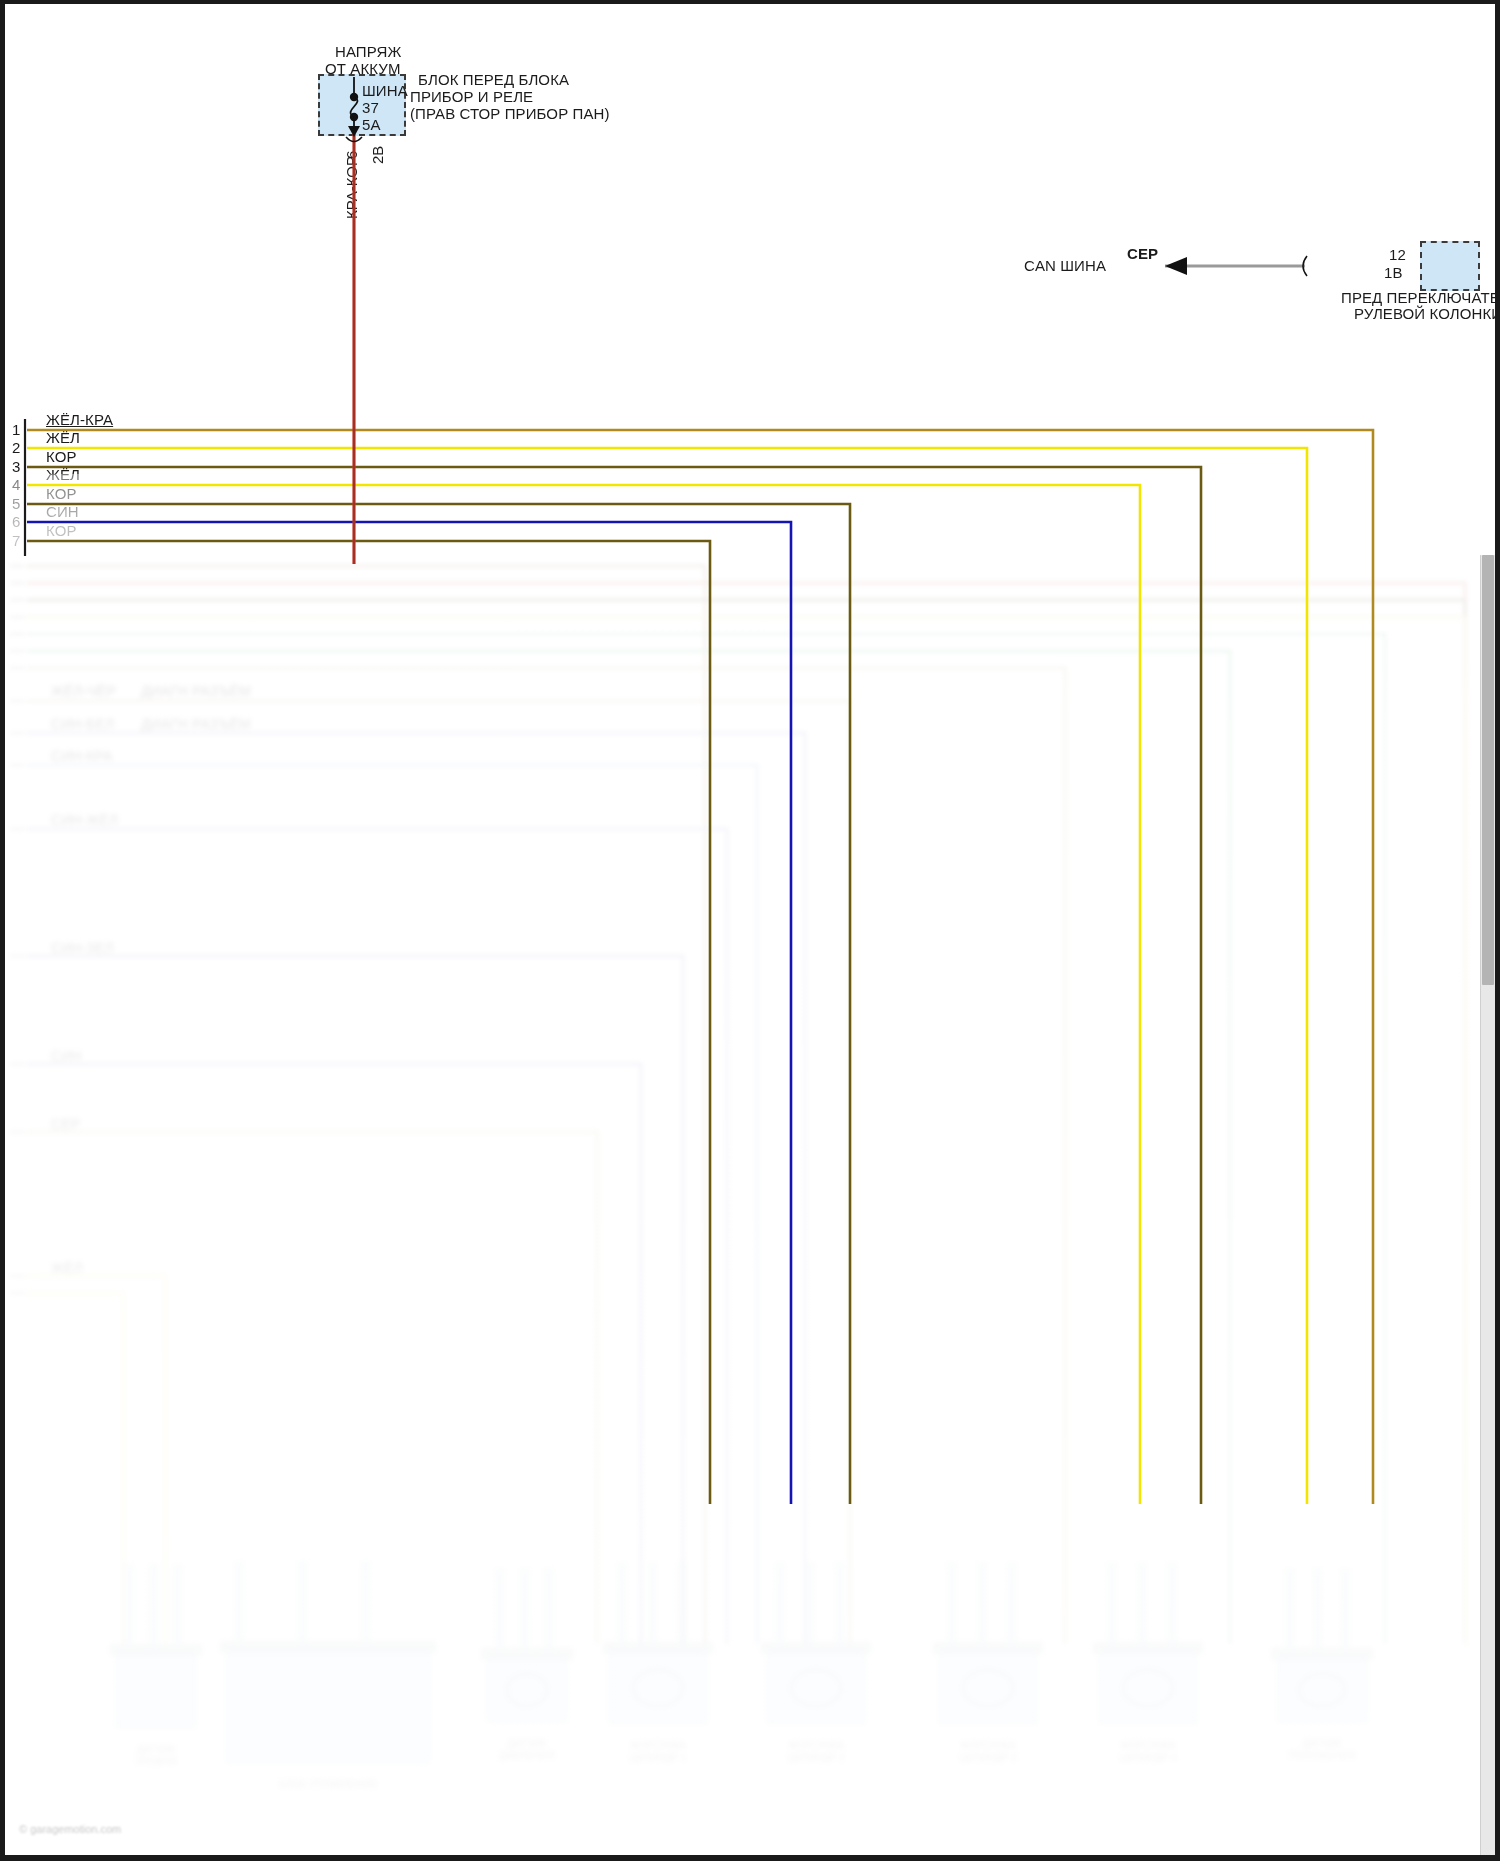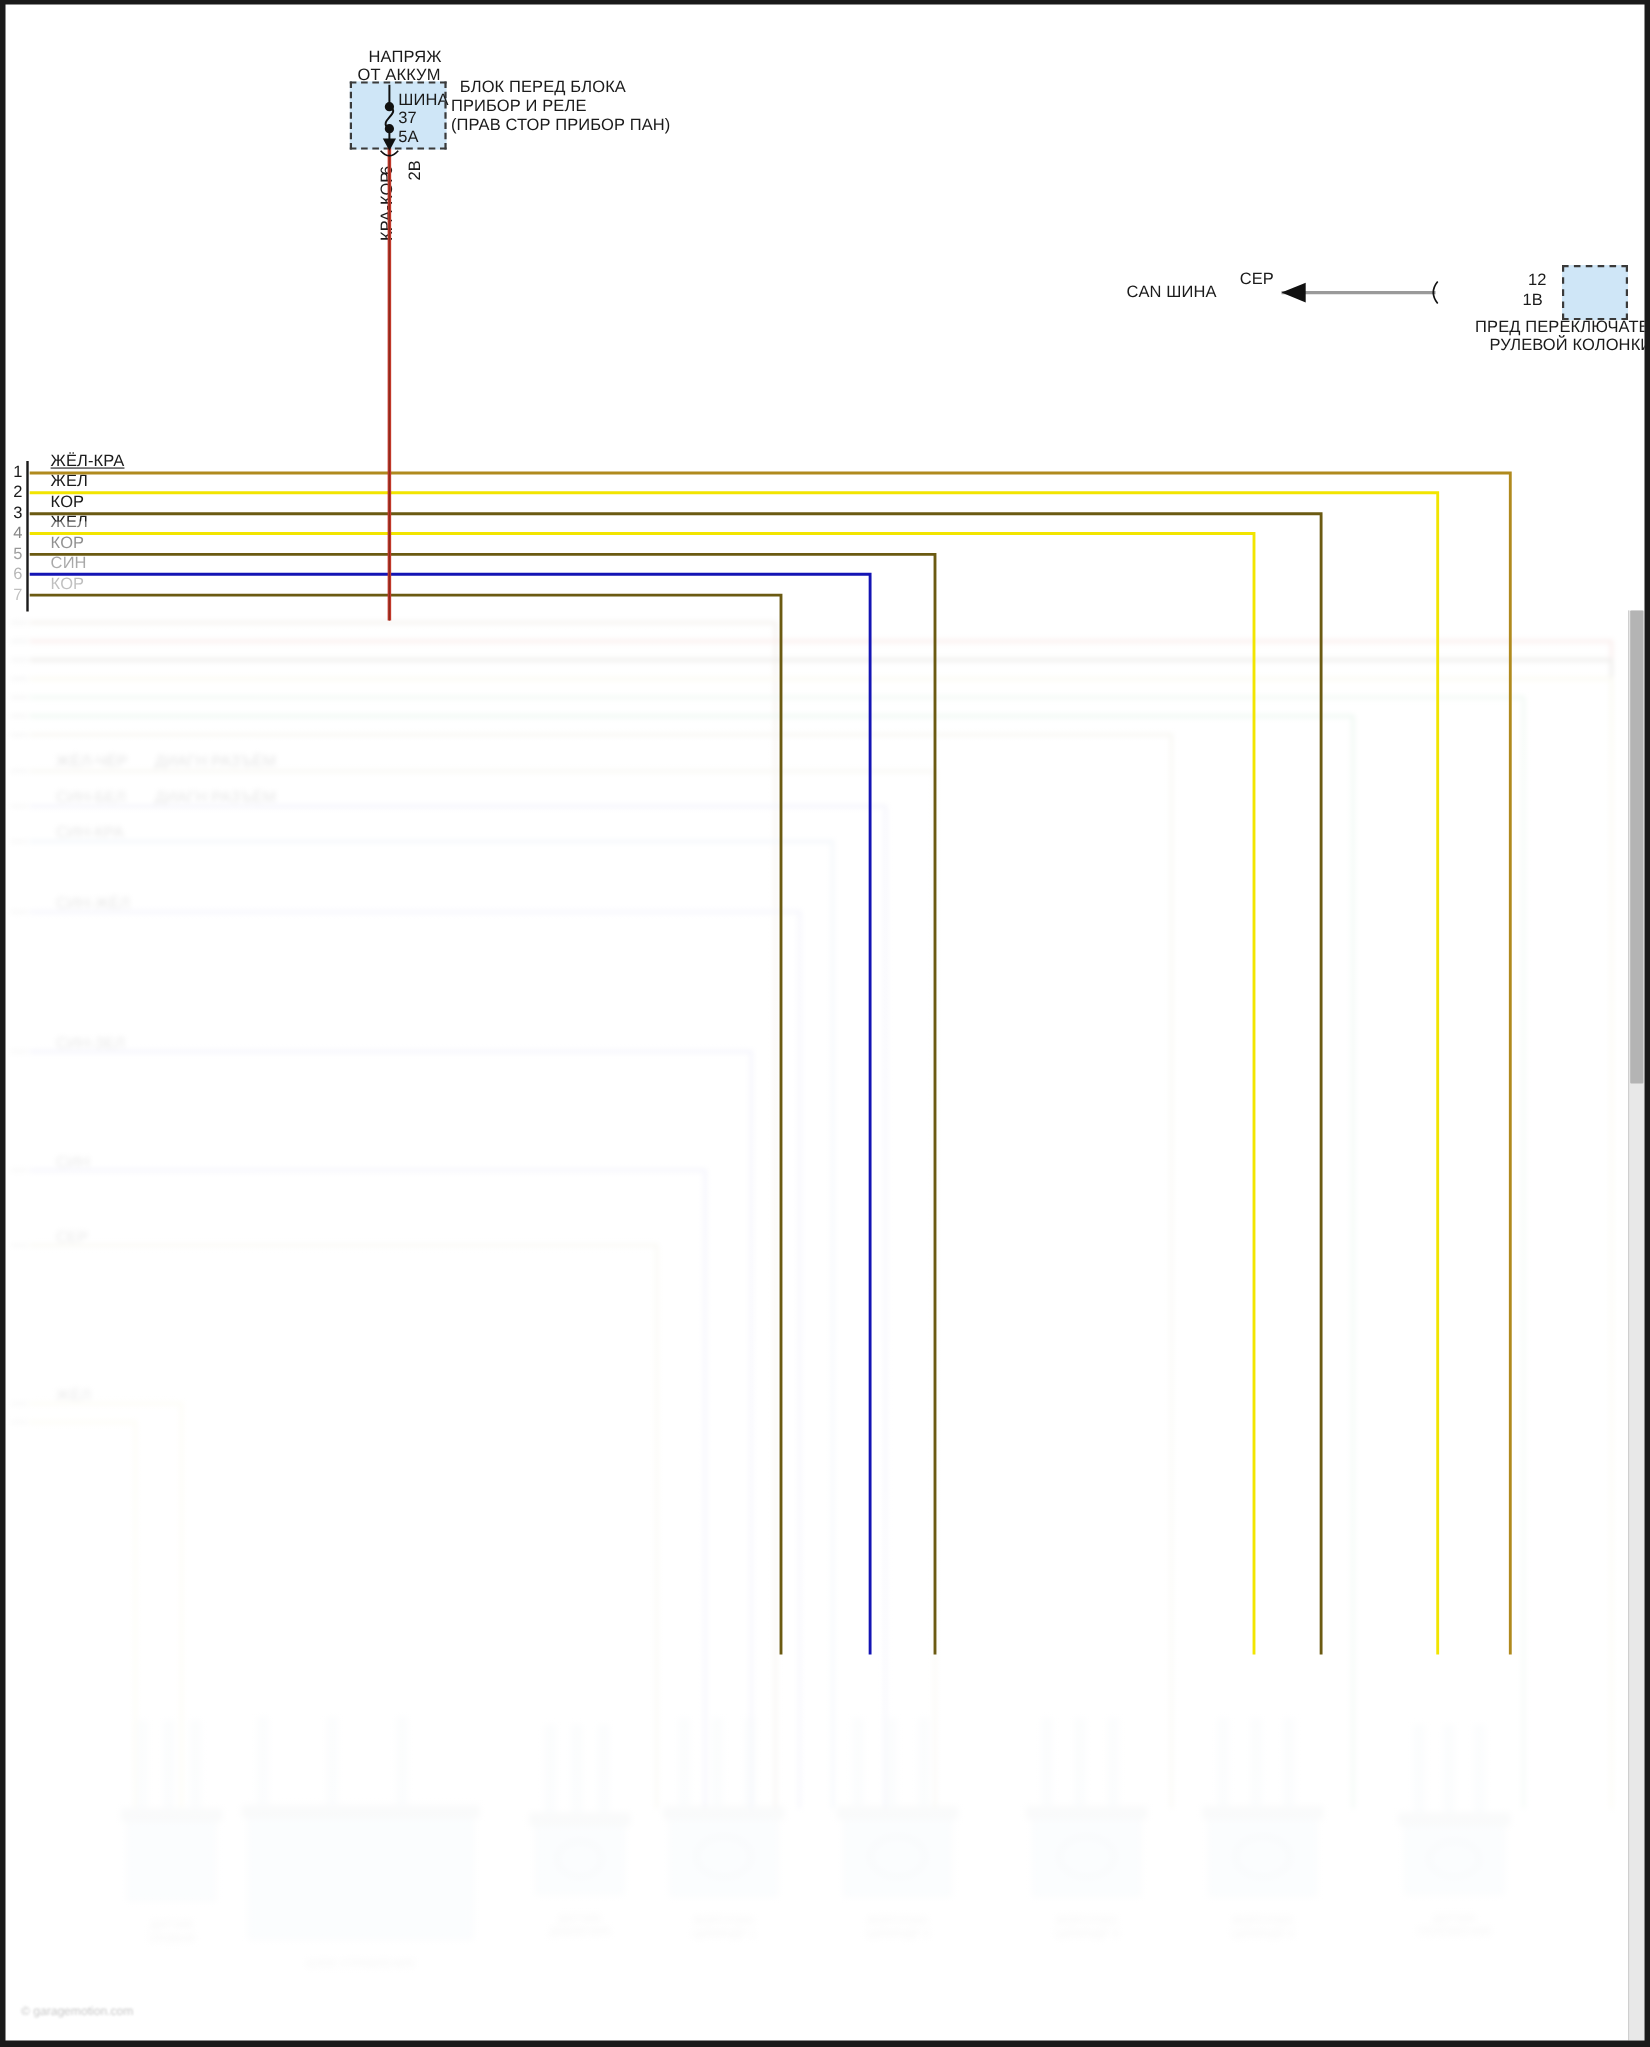--- a/index.html
+++ b/index.html
@@ -285,21 +285,21 @@
 
     <div class="txt t-lbl" style="left:393px; top:67px;margin-left:20px;">БЛОК ПЕРЕД БЛОКА</div>
     <div class="txt t-lbl" style="left:405px; top:84px;">ПРИБОР И РЕЛЕ</div>
     <div class="txt t-lbl" style="left:405px; top:101px;">(ПРАВ СТОР ПРИБОР ПАН)</div>
 
     <div class="vlabel" style="left:338px; top:155px; transform:rotate(-90deg);">6</div>
     <div class="vlabel" style="left:364px; top:160px; transform:rotate(-90deg);">2B</div>
     <div class="vlabel" style="left:338px; top:215px; transform:rotate(-90deg);">КРА-КОР</div>
 
     <div class="txt t-lbl" style="left:1019px; top:253px;">CAN ШИНА</div>
-    <div class="txt t-lbl" style="left:1122px; top:241px;">СЕР</div>
+    <div class="txt t-lbl" style="left:1122px; top:241px;font-weight:bold;">СЕР</div>
     <div class="txt t-lbl" style="left:1384px; top:242px;">12</div>
     <div class="txt t-lbl" style="left:1379px; top:260px;">1B</div>
     <div class="txt t-lbl" style="left:1336px; top:285px;">ПРЕД ПЕРЕКЛЮЧАТЕ</div>
     <div class="txt t-lbl" style="left:1349px; top:301px;">РУЛЕВОЙ КОЛОНКИ</div>
 
     <div id="pin-labels">
         <div class="txt t-pin" style="left: 7px; top: 417px;">1</div>
         <div class="txt t-lbl" style="left: 41px; top: 407px; text-decoration: underline;">ЖЁЛ-КРА</div>
         <div class="txt t-pin" style="left: 7px; top: 435px;">2</div>
         <div class="txt t-lbl" style="left: 41px; top: 425px;">ЖЁЛ</div>

